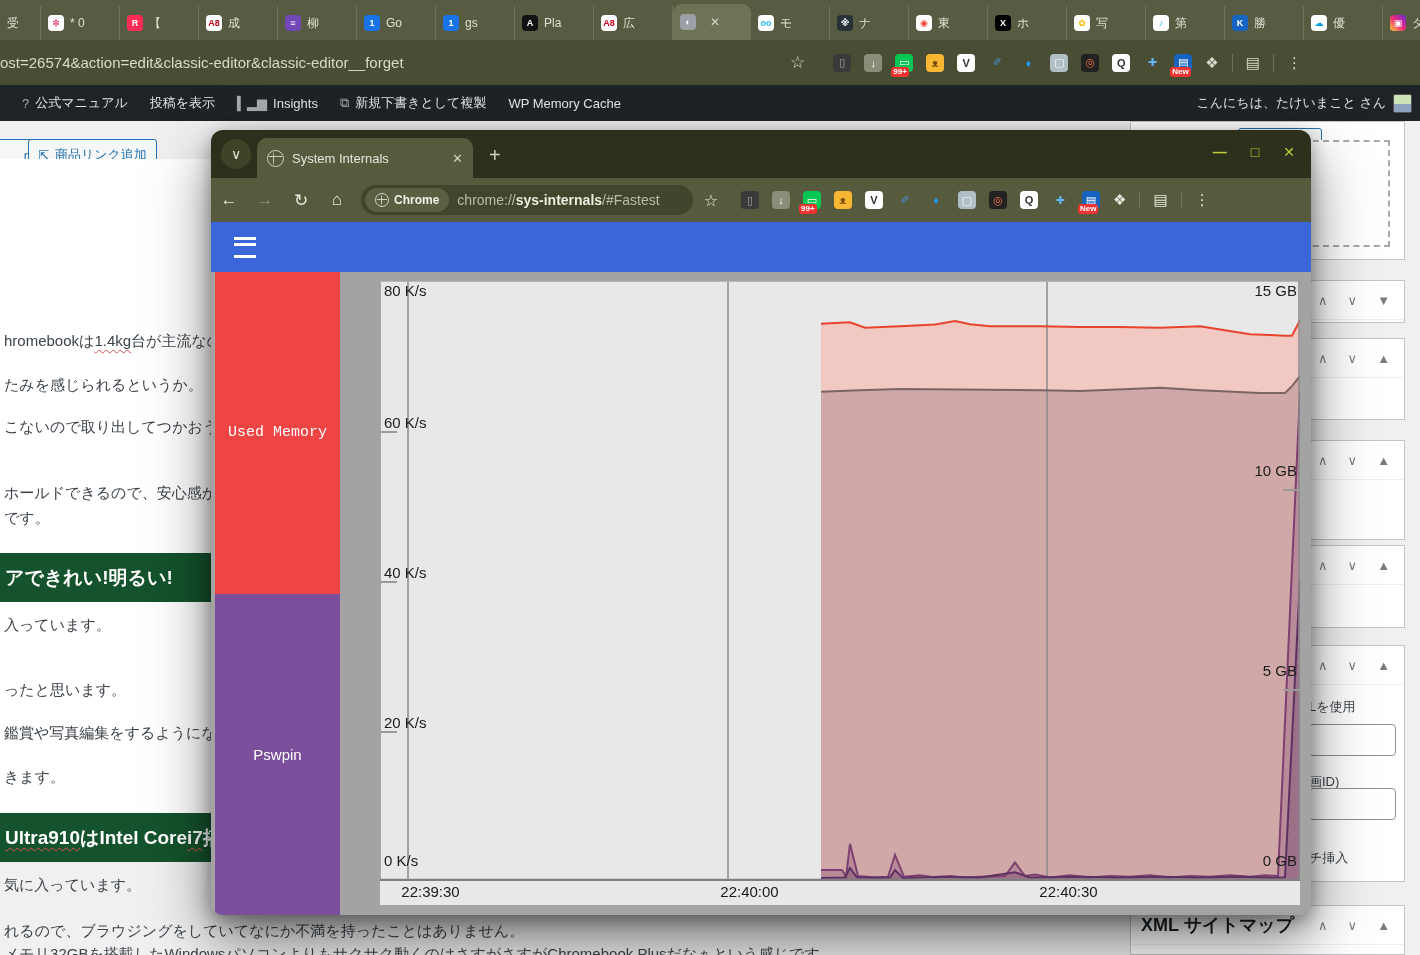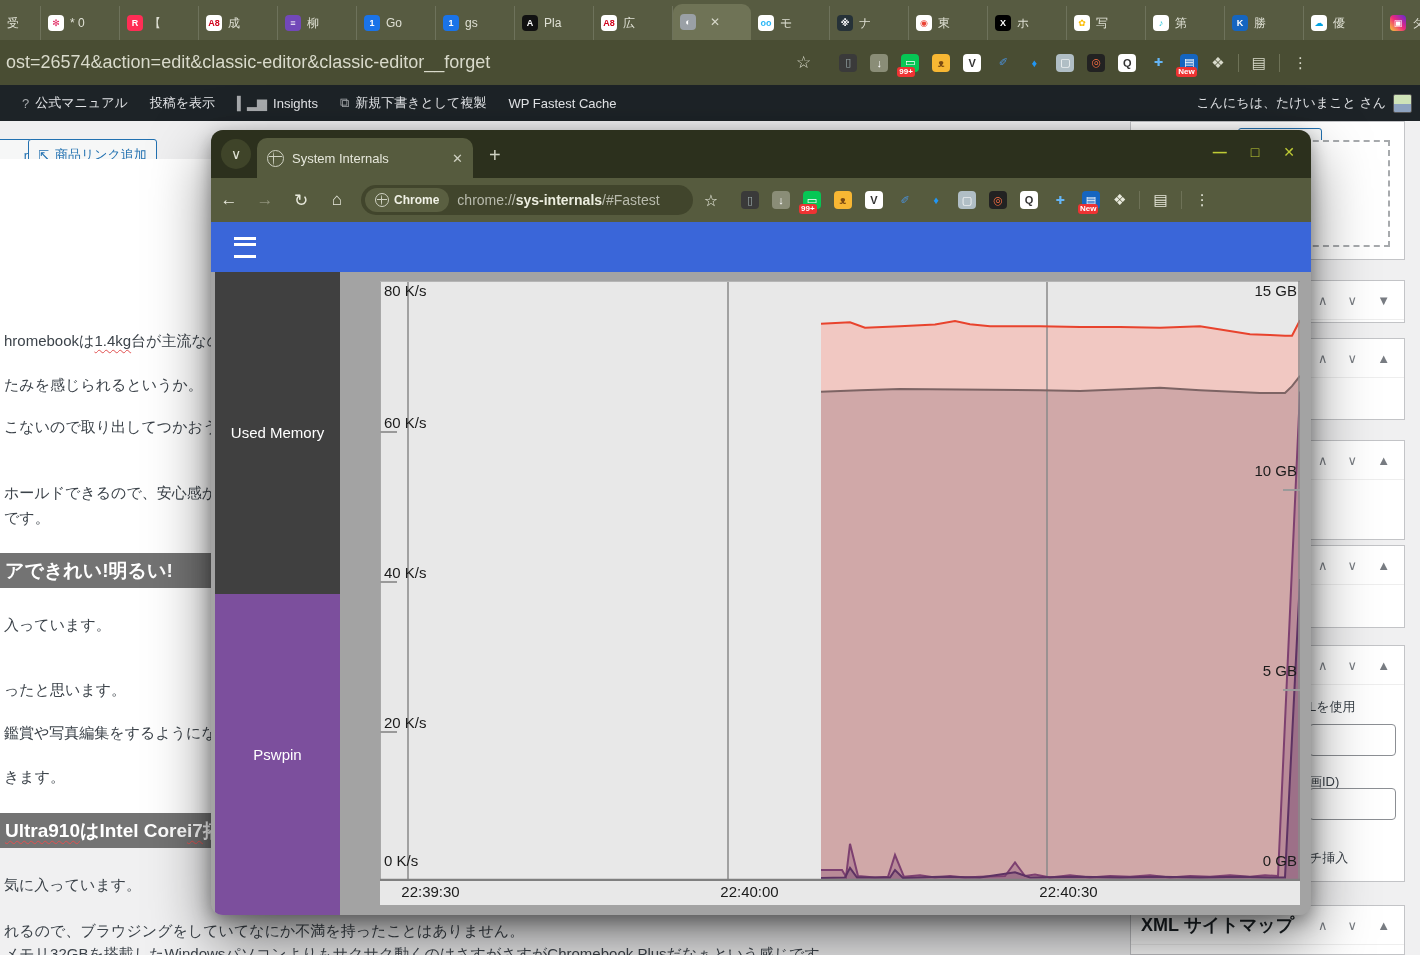--- a/index.html
+++ b/index.html
@@ -9,21 +9,21 @@
   
   #tabstrip{left:0;top:0;width:1420px;height:40px;background:#575b41;display:flex;align-items:flex-end;}
   .tab{height:34px;display:flex;align-items:center;gap:6px;padding:0 7px;color:#dfe0d4;font-size:12px;
        border-right:1px solid rgba(255,255,255,.14);width:64px;flex:0 0 auto;overflow:hidden;white-space:nowrap;}
   .tab.first{width:26px;border-left:none;}
   .tab.active{background:#6f7356;border-radius:9px 9px 0 0;border-right:none;height:36px;}
   .fav{width:16px;height:16px;border-radius:4px;flex:0 0 auto;display:flex;align-items:center;justify-content:center;
        font-size:9px;font-weight:bold;line-height:1;}
   .tab .close{font-size:12px;color:#d7d8ca;margin-left:2px;}
   #urlrow{left:0;top:40px;width:1420px;height:45px;background:#494d33;display:flex;align-items:center;}
-  #main-url{color:#d9dacb;font-size:18px;padding-left:6px;white-space:nowrap;overflow:hidden;width:790px;}
+  #main-url{color:#d9dacb;font-size:15px;white-space:nowrap;overflow:hidden;width:790px;}
   .star{color:#d9dacb;font-size:17px;}
   .extrow{display:flex;align-items:center;gap:13px;margin-left:28px;}
   .ext{position:relative;width:18px;height:18px;border-radius:4px;display:flex;align-items:center;justify-content:center;
        font-size:11px;font-weight:bold;}
   .ext .badge{position:absolute;bottom:-5px;left:-4px;background:#e33;color:#fff;font-size:8px;font-weight:bold;
        border-radius:3px;padding:1px 2px;line-height:1;}
   .vdiv{width:1px;height:18px;background:#6e7257;}
   
   #adminbar{left:0;top:85px;width:1420px;height:36px;background:#1d2327;display:flex;align-items:center;color:#e2e4e7;font-size:13px;}
   .ab-item{display:flex;align-items:center;gap:6px;margin-left:22px;white-space:nowrap;}
@@ -34,21 +34,21 @@
   #editor-left{left:0;top:121px;width:215px;height:834px;background:#f0f0f1;}
   .wp-btn{position:absolute;background:#f6f7f7;border:1px solid #2271b1;color:#2271b1;border-radius:3px;font-size:13px;
           display:flex;align-items:center;gap:6px;padding:0 9px;height:30px;white-space:nowrap;}
   #ed-menubar{position:absolute;left:0;top:57px;width:215px;height:30px;background:#fff;display:flex;gap:26px;align-items:center;
           color:#50575e;font-size:14px;padding-left:4px;white-space:nowrap;}
   .ed-iconrow{position:absolute;width:215px;height:33px;background:#fff;display:flex;align-items:center;color:#50575e;font-size:16px;}
   .ed-iconrow span{width:33px;text-align:center;}
   #ed-content{position:absolute;left:0;top:159px;width:1130px;height:675px;background:#fff;color:#3c434a;font-size:15px;}
   .edline{position:absolute;white-space:nowrap;}
   .wavy{text-decoration:underline wavy #e05050 1px;text-underline-offset:3px;}
-  .bluehead{position:absolute;left:0;width:215px;height:35px;background:#737373;color:#fff;font-weight:bold;font-size:19px;
+  .bluehead{position:absolute;left:0;width:215px;height:49px;background:#14532d;color:#fff;font-weight:bold;font-size:19px;
             display:flex;align-items:center;padding-left:5px;white-space:nowrap;overflow:hidden;}
   
   .metabox{position:absolute;left:1130px;width:275px;background:#fff;border:1px solid #c3c4c7;box-sizing:border-box;}
   .mb-head{height:38px;display:flex;align-items:center;border-bottom:1px solid #eee;}
   .mb-title{font-size:18px;font-weight:bold;color:#1d2327;margin-left:10px;white-space:nowrap;}
   .mb-ctrl{margin-left:auto;display:flex;gap:20px;color:#787c82;font-size:13px;margin-right:14px;}
   .mb-field-label{position:absolute;font-size:13px;color:#3c434a;white-space:nowrap;}
   .mb-input{position:absolute;border:1px solid #8c8f94;border-radius:4px;background:#fff;height:30px;width:85px;}
   #dropzone{position:absolute;left:1150px;top:140px;width:236px;height:103px;border:2px dashed #a7aaad;background:#fff;}
   #pubbox{position:absolute;left:1130px;top:121px;width:275px;height:139px;background:#fff;border:1px solid #c3c4c7;box-sizing:border-box;}
@@ -205,21 +205,21 @@
         </div>
         <div class="ab-item">
           <span class="ab-ico">▍▂▆</span>
           <span>Insights</span>
         </div>
         <div class="ab-item">
           <span class="ab-ico">⧉</span>
           <span>新規下書きとして複製</span>
         </div>
         <div class="ab-item">
-          <span>WP Fastest Cache</span>
+          <span>WP Memory Cache</span>
         </div>
       </div>
     <div id="ab-right">
       <span>こんにちは、たけいまこと さん</span>
       <span id="avatar"></span>
     </div>
   </div>
 
   <div class="abs" id="editor-left">
     <div class="wp-btn" style="left:-62px;top:18px;width:80px;">
@@ -381,21 +381,21 @@
           <div style="color: rgb(232, 233, 220); font-size: 15px;">▤</div>
           <div class="vdiv"></div>
           <div style="color: rgb(232, 233, 220); font-size: 15px;">⋮</div>
         </div>
     </div>
     <div id="sw-appbar">
       <div class="hamburger"></div>
     </div>
     <div id="sw-content">
       <div id="legend">
-          <div class="leg-item" style="background: #404040;">
+          <div class="leg-item" style="background: #ef4444; font-family: Liberation Mono, monospace;">
             <span>Used Memory</span>
           </div>
           <div class="leg-item" style="background: rgb(124, 79, 157);">
             <span>Pswpin</span>
           </div>
         </div>
       <div id="plotpanel">
         <svg id="plotsvg" width="920" height="600" viewBox="0 0 920 600">
             <path d="M441,42.8 L470,41.2 L485,46.8 L520,45.2 L555,43.6 L575,40.0 L590,43.2 L610,45.2 L660,45.2 L700,46.0 L740,46.0 L780,46.8 L820,45.2 L845,49.2 L870,53.2 L890,54.0 L905,54.8 L912,54.8 L920,39.2 L920,598 L441,598 Z" fill="#f1c8c2" stroke="none"></path>
             <path d="M441,110.8 L480,109.2 L520,108.0 L660,109.2 L700,110.0 L780,106.8 L820,109.2 L880,112.0 L905,112.0 L912,105.2 L920,94.8 L920,598 L441,598 Z" fill="#d0a8a8" stroke="none"></path>

